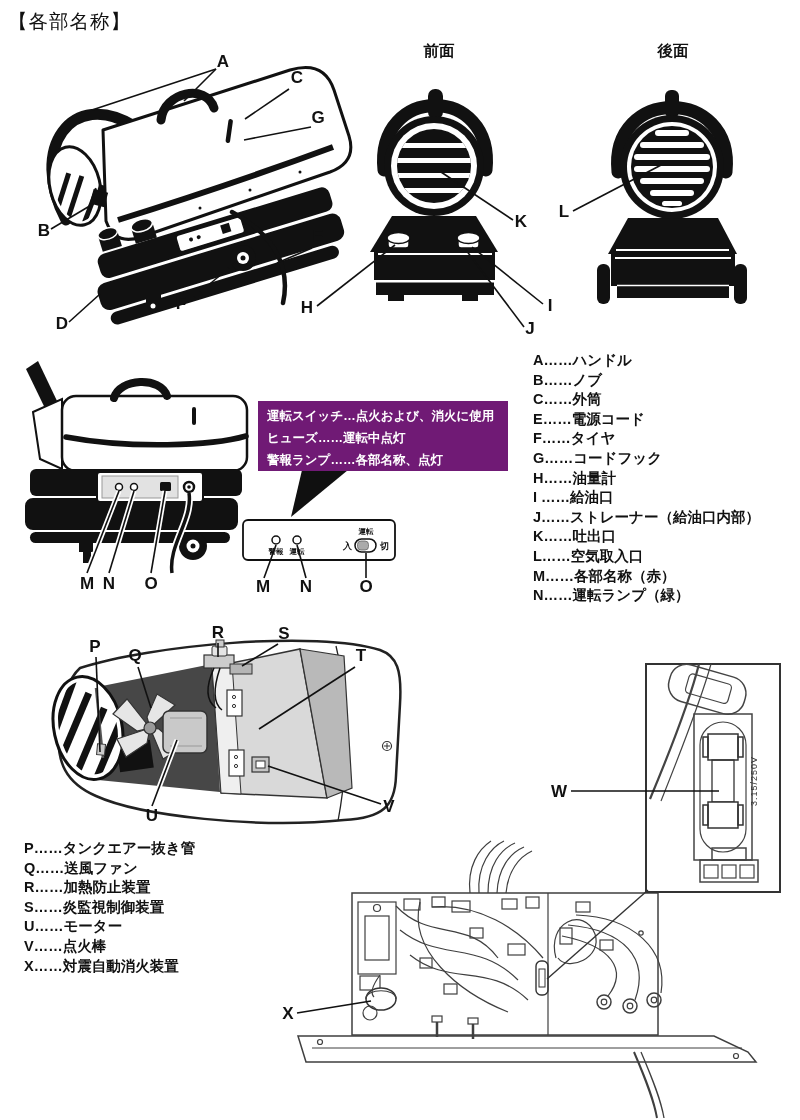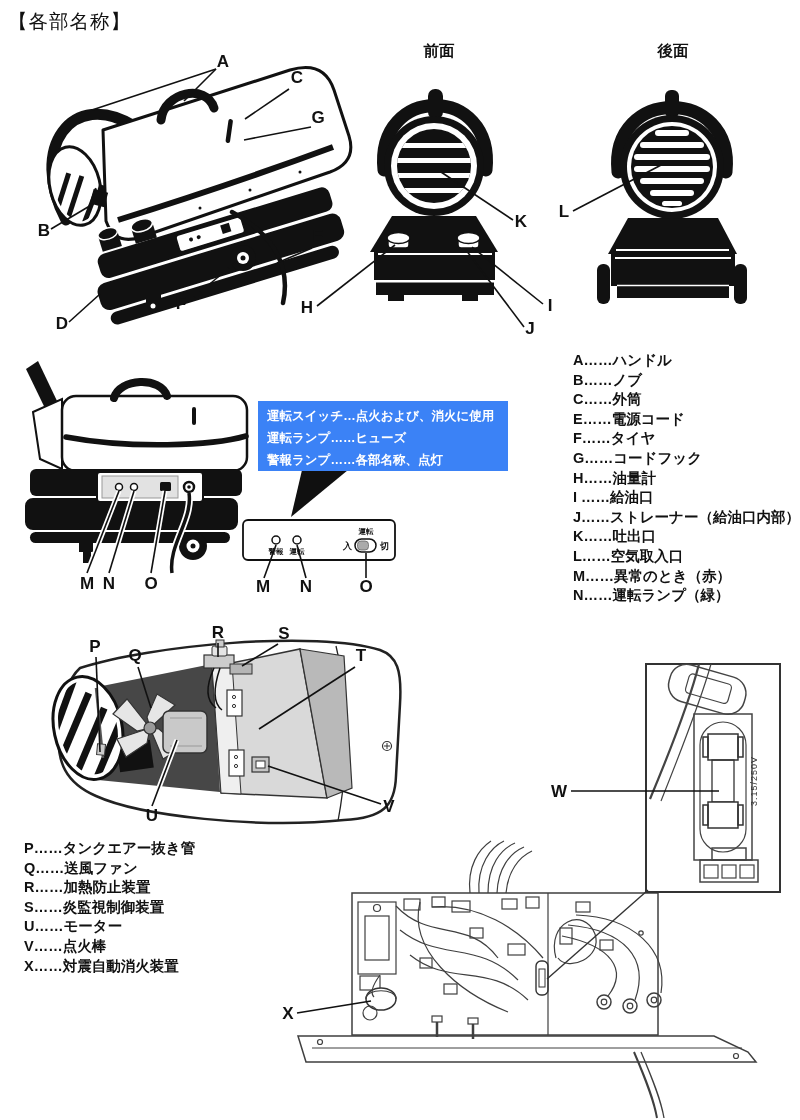--- a/index.html
+++ b/index.html
@@ -6,24 +6,24 @@
   .page{position:relative;width:800px;height:1120px;background:#fff;overflow:hidden;
         font-family:"Liberation Sans","DejaVu Sans",sans-serif;color:#111;}
   .abs{position:absolute;}
   .page-title{left:8px;top:8px;font-size:19.5px;font-weight:normal;letter-spacing:1px;}
   svg text{font-family:"Liberation Sans","DejaVu Sans",sans-serif;}
   .lbl{font-size:17px;font-weight:bold;fill:#111;}
   .vtitle{font-size:15.5px;font-weight:bold;fill:#111;}
   .tiny{font-size:7.5px;font-weight:bold;fill:#111;}
   .tiny2{font-size:9px;font-weight:bold;fill:#111;}
   .fuse-t{font-size:9px;fill:#333;letter-spacing:1px;}
-  .callout{left:258px;top:401px;width:250px;height:70px;background:#3b82f6;color:#fff;
+  .callout{left:258px;top:401px;width:250px;height:70px;background:#701a75;color:#fff;
            font-size:12.5px;font-weight:bold;line-height:22px;padding:4px 12px 0 9px;box-sizing:border-box;}
   .plist{font-size:14.5px;font-weight:bold;line-height:19.6px;white-space:nowrap;}
-  .list-ao{left:533px;top:351px;margin-left:40px;}
+  .list-ao{left:533px;top:351px;}
   .list-px{left:24px;top:839px;}
 </style>
 </head>
 <body>
 
 <div class="page">
 
 <svg class="abs" style="left:0;top:0" width="800" height="1120" viewBox="0 0 800 1120">
 
   <g>
@@ -387,37 +387,37 @@
     <text class="fuse-t" x="757" y="781" text-anchor="middle" transform="rotate(-90 757 781)">3.15/250V</text>
     <text class="lbl" x="559" y="797" text-anchor="middle">W</text>
     <text class="lbl" x="288" y="1019" text-anchor="middle">X</text>
   </g>
 </svg>
 
 <div class="abs page-title">【各部名称】</div>
 
 <div class="abs callout">
   <div>運転スイッチ…点火および、消火に使用</div>
-  <div>運転ランプ……ヒューズ</div>
+  <div>ヒューズ……運転中点灯</div>
   <div>警報ランプ……各部名称、点灯</div>
 </div>
 
 <div class="abs plist list-ao">
   <div>A……ハンドル</div>
   <div>B……ノブ</div>
   <div>C……外筒</div>
   <div>E……電源コード</div>
   <div>F……タイヤ</div>
   <div>G……コードフック</div>
   <div>H……油量計</div>
   <div>I ……給油口</div>
   <div>J……ストレーナー（給油口内部）</div>
   <div>K……吐出口</div>
   <div>L……空気取入口</div>
-  <div>M……異常のとき（赤）</div>
+  <div>M……各部名称（赤）</div>
   <div>N……運転ランプ（緑）</div>
 </div>
 
 <div class="abs plist list-px">
   <div>P……タンクエアー抜き管</div>
   <div>Q……送風ファン</div>
   <div>R……加熱防止装置</div>
   <div>S……炎監視制御装置</div>
   <div>U……モーター</div>
   <div>V……点火棒</div>

